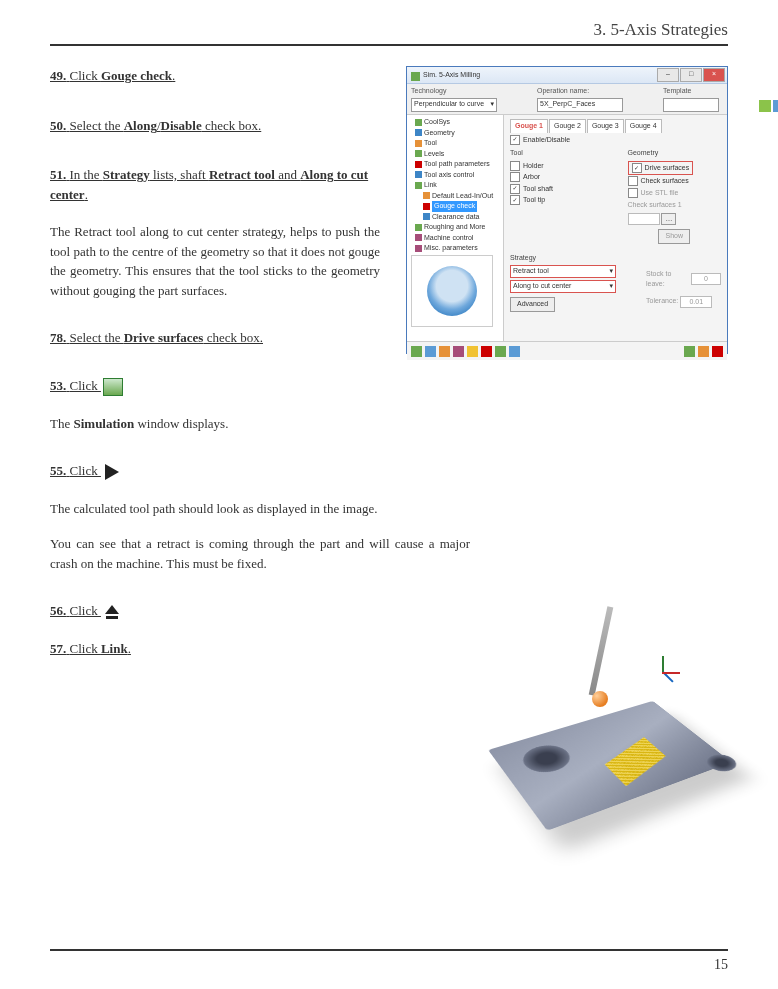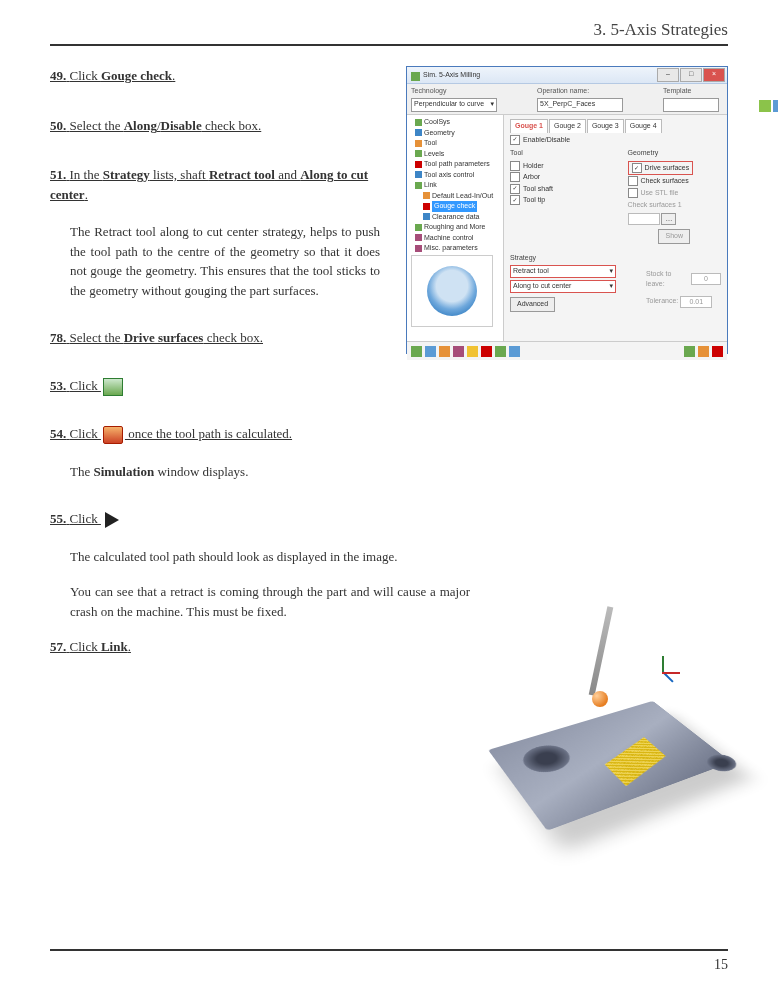--- a/index.html
+++ b/index.html
@@ -38,21 +38,20 @@
     text-decoration: underline;
   }
   .step-num {
     font-weight: bold;
     display: inline;
   }
   .bold { font-weight: bold; }
   .para {
     text-align: justify;
     margin-bottom: 16px;
-    margin-left: 20px;
   }
   .left-col {
     width: 330px;
   }
   .full-col {
     width: 100%;
   }
   .half-col {
     width: 420px;
   }
@@ -435,35 +434,35 @@
 
     <div class="full-col" style="margin-top:28px">
       <div class="step">
         <span class="step-num">78.</span>
         <span>Select the </span><span class="bold">Drive surfaces</span><span> check box.</span>
       </div>
       <div class="step" style="margin-top:28px">
         <span class="step-num">53.</span>
         <span>Click </span><span class="inline-icon icon-calc"></span>
       </div>
-      <div class="step" style="margin-top:28px">
-        <span class="step-num">54.</span>
-        <span>Click </span><span class="inline-icon icon-stack"></span><span> once the tool path is calculated.</span>
-      </div>
       <div class="para">
         <span>The </span><span class="bold">Simulation</span><span> window displays.</span>
       </div>
       <div class="step" style="margin-top:28px">
         <span class="step-num">55.</span>
         <span>Click </span><span class="icon-play"></span>
       </div>
 
       <div class="half-col">
         <div class="para">The calculated tool path should look as displayed in the image.</div>
         <div class="para">You can see that a retract is coming through the part and will cause a major crash on the machine. This must be fixed.</div>
+        <div class="step" style="margin-top:28px">
+          <span class="step-num">56.</span>
+          <span>Click </span><span class="icon-eject"></span>
+        </div>
         <div class="step" style="margin-top:12px">
           <span class="step-num">57.</span>
           <span>Click </span><span class="bold">Link</span><span>.</span>
         </div>
       </div>
     </div>
 
     <div class="part-image">
       <div class="tool-shaft"></div>
       <div class="partblock">

